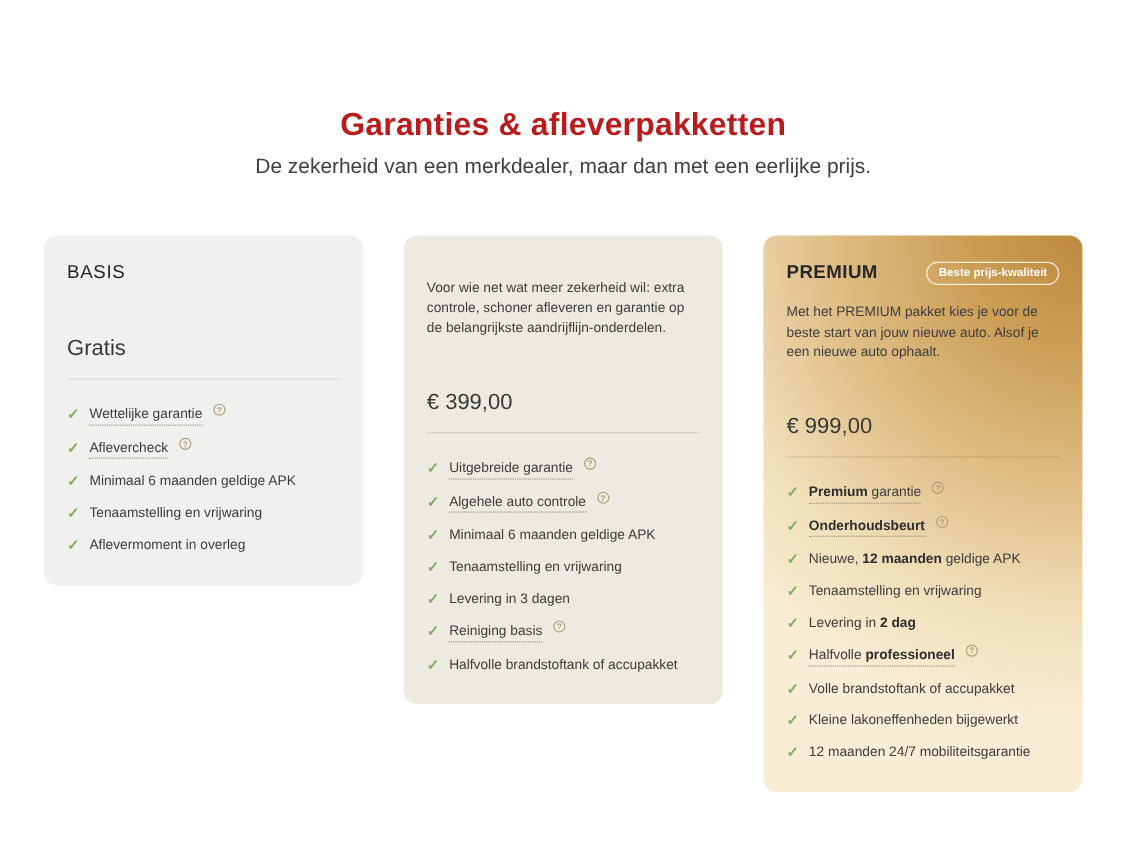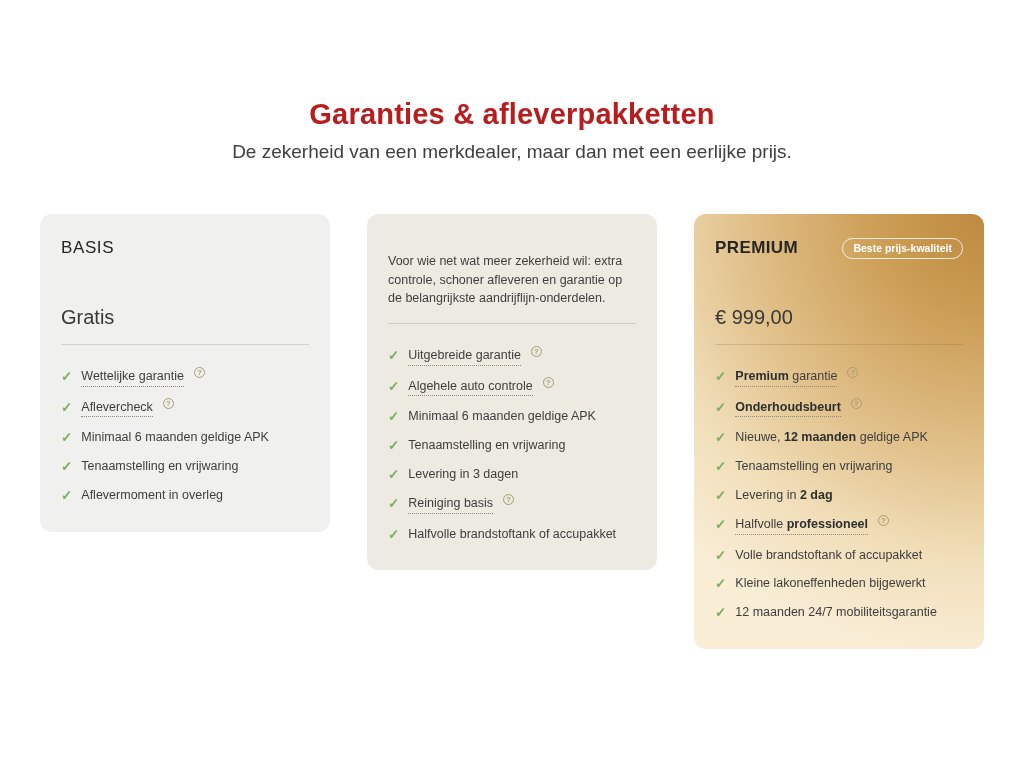--- a/index.html
+++ b/index.html
@@ -161,20 +161,21 @@
         </li>
         <li>
           <span class="check">✓</span>
           <span class="feature-text"><span>Aflevermoment in overleg</span></span>
         </li>
       </ul>
   </section>
 
   <section class="card card-extra">
     <p class="card-desc">Voor wie net wat meer zekerheid wil: extra controle, schoner afleveren en garantie op de belangrijkste aandrijflijn-onderdelen.</p>
+    <div class="price">€ 399,00</div>
     <hr class="divider">
     <ul class="features">
         <li>
           <span class="check">✓</span>
           <span class="feature-text underlined"><span>Uitgebreide garantie</span></span>
           <span class="info">?</span>
         </li>
         <li>
           <span class="check">✓</span>
           <span class="feature-text underlined"><span>Algehele auto controle</span></span>
@@ -202,20 +203,21 @@
           <span class="feature-text"><span>Halfvolle brandstoftank of accupakket</span></span>
         </li>
       </ul>
   </section>
 
   <section class="card card-premium">
     <div class="card-head">
       <h2 class="card-title bold">PREMIUM</h2>
       <span class="badge">Beste prijs-kwaliteit</span>
     </div>
+    <p class="card-desc">Met het PREMIUM pakket kies je voor de beste start van jouw nieuwe auto. Alsof je een nieuwe auto ophaalt.</p>
     <div class="price">€ 999,00</div>
     <hr class="divider">
     <ul class="features">
         <li>
           <span class="check">✓</span>
           <span class="feature-text underlined"><b>Premium</b><span> garantie</span></span>
           <span class="info">?</span>
         </li>
         <li>
           <span class="check">✓</span>

